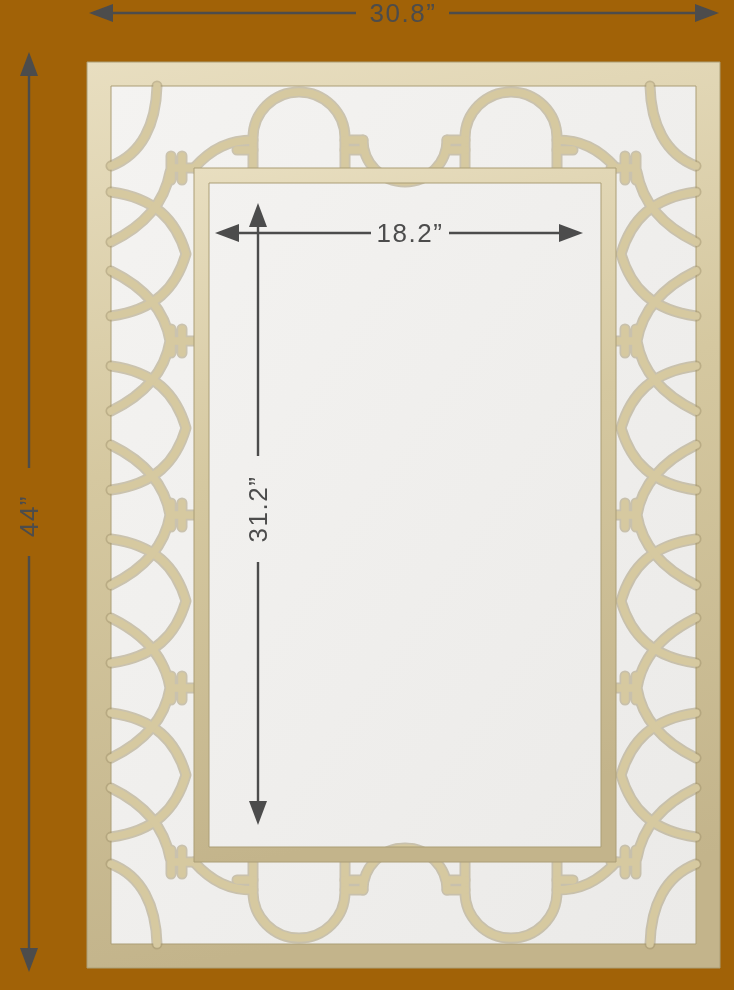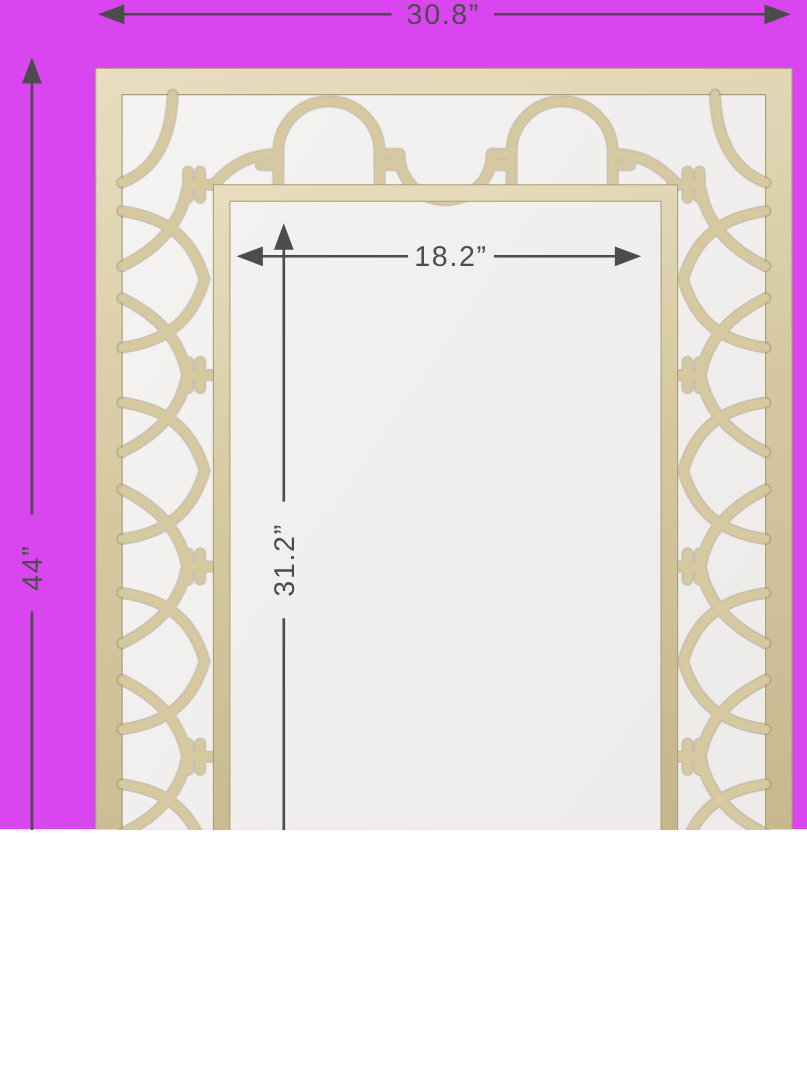--- a/index.html
+++ b/index.html
@@ -1,17 +1,17 @@
 <!DOCTYPE html>
 <html><head>
 <meta charset="utf-8">
 <style>
   html,body{margin:0;padding:0;background:#ffffff;}
   body{font-family:"Liberation Sans", sans-serif;}
-  .stage{position:relative;width:734px;height:754px;background:#d946ef;overflow:hidden;}
+  .stage{position:relative;width:734px;height:990px;background:#a16207;overflow:hidden;}
   svg{display:block;}
   .trellis-under{stroke:#a3956e;stroke-width:11;fill:none;opacity:.5;stroke-linecap:round;stroke-linejoin:round;}
   .trellis-over{stroke:#d6c9a0;stroke-width:7.5;fill:none;stroke-linecap:round;stroke-linejoin:round;}
   .dim-line{stroke:#4c4c4c;stroke-width:2.4;fill:none;}
   .dim-head{fill:#4c4c4c;stroke:none;}
   .dim-text{fill:#4c4c4c;font-size:26px;letter-spacing:1.5px;font-family:"Liberation Sans",sans-serif;}
   .frame-edge{stroke:#ab9e76;stroke-width:1;}
 </style>
 </head>
 <body>

